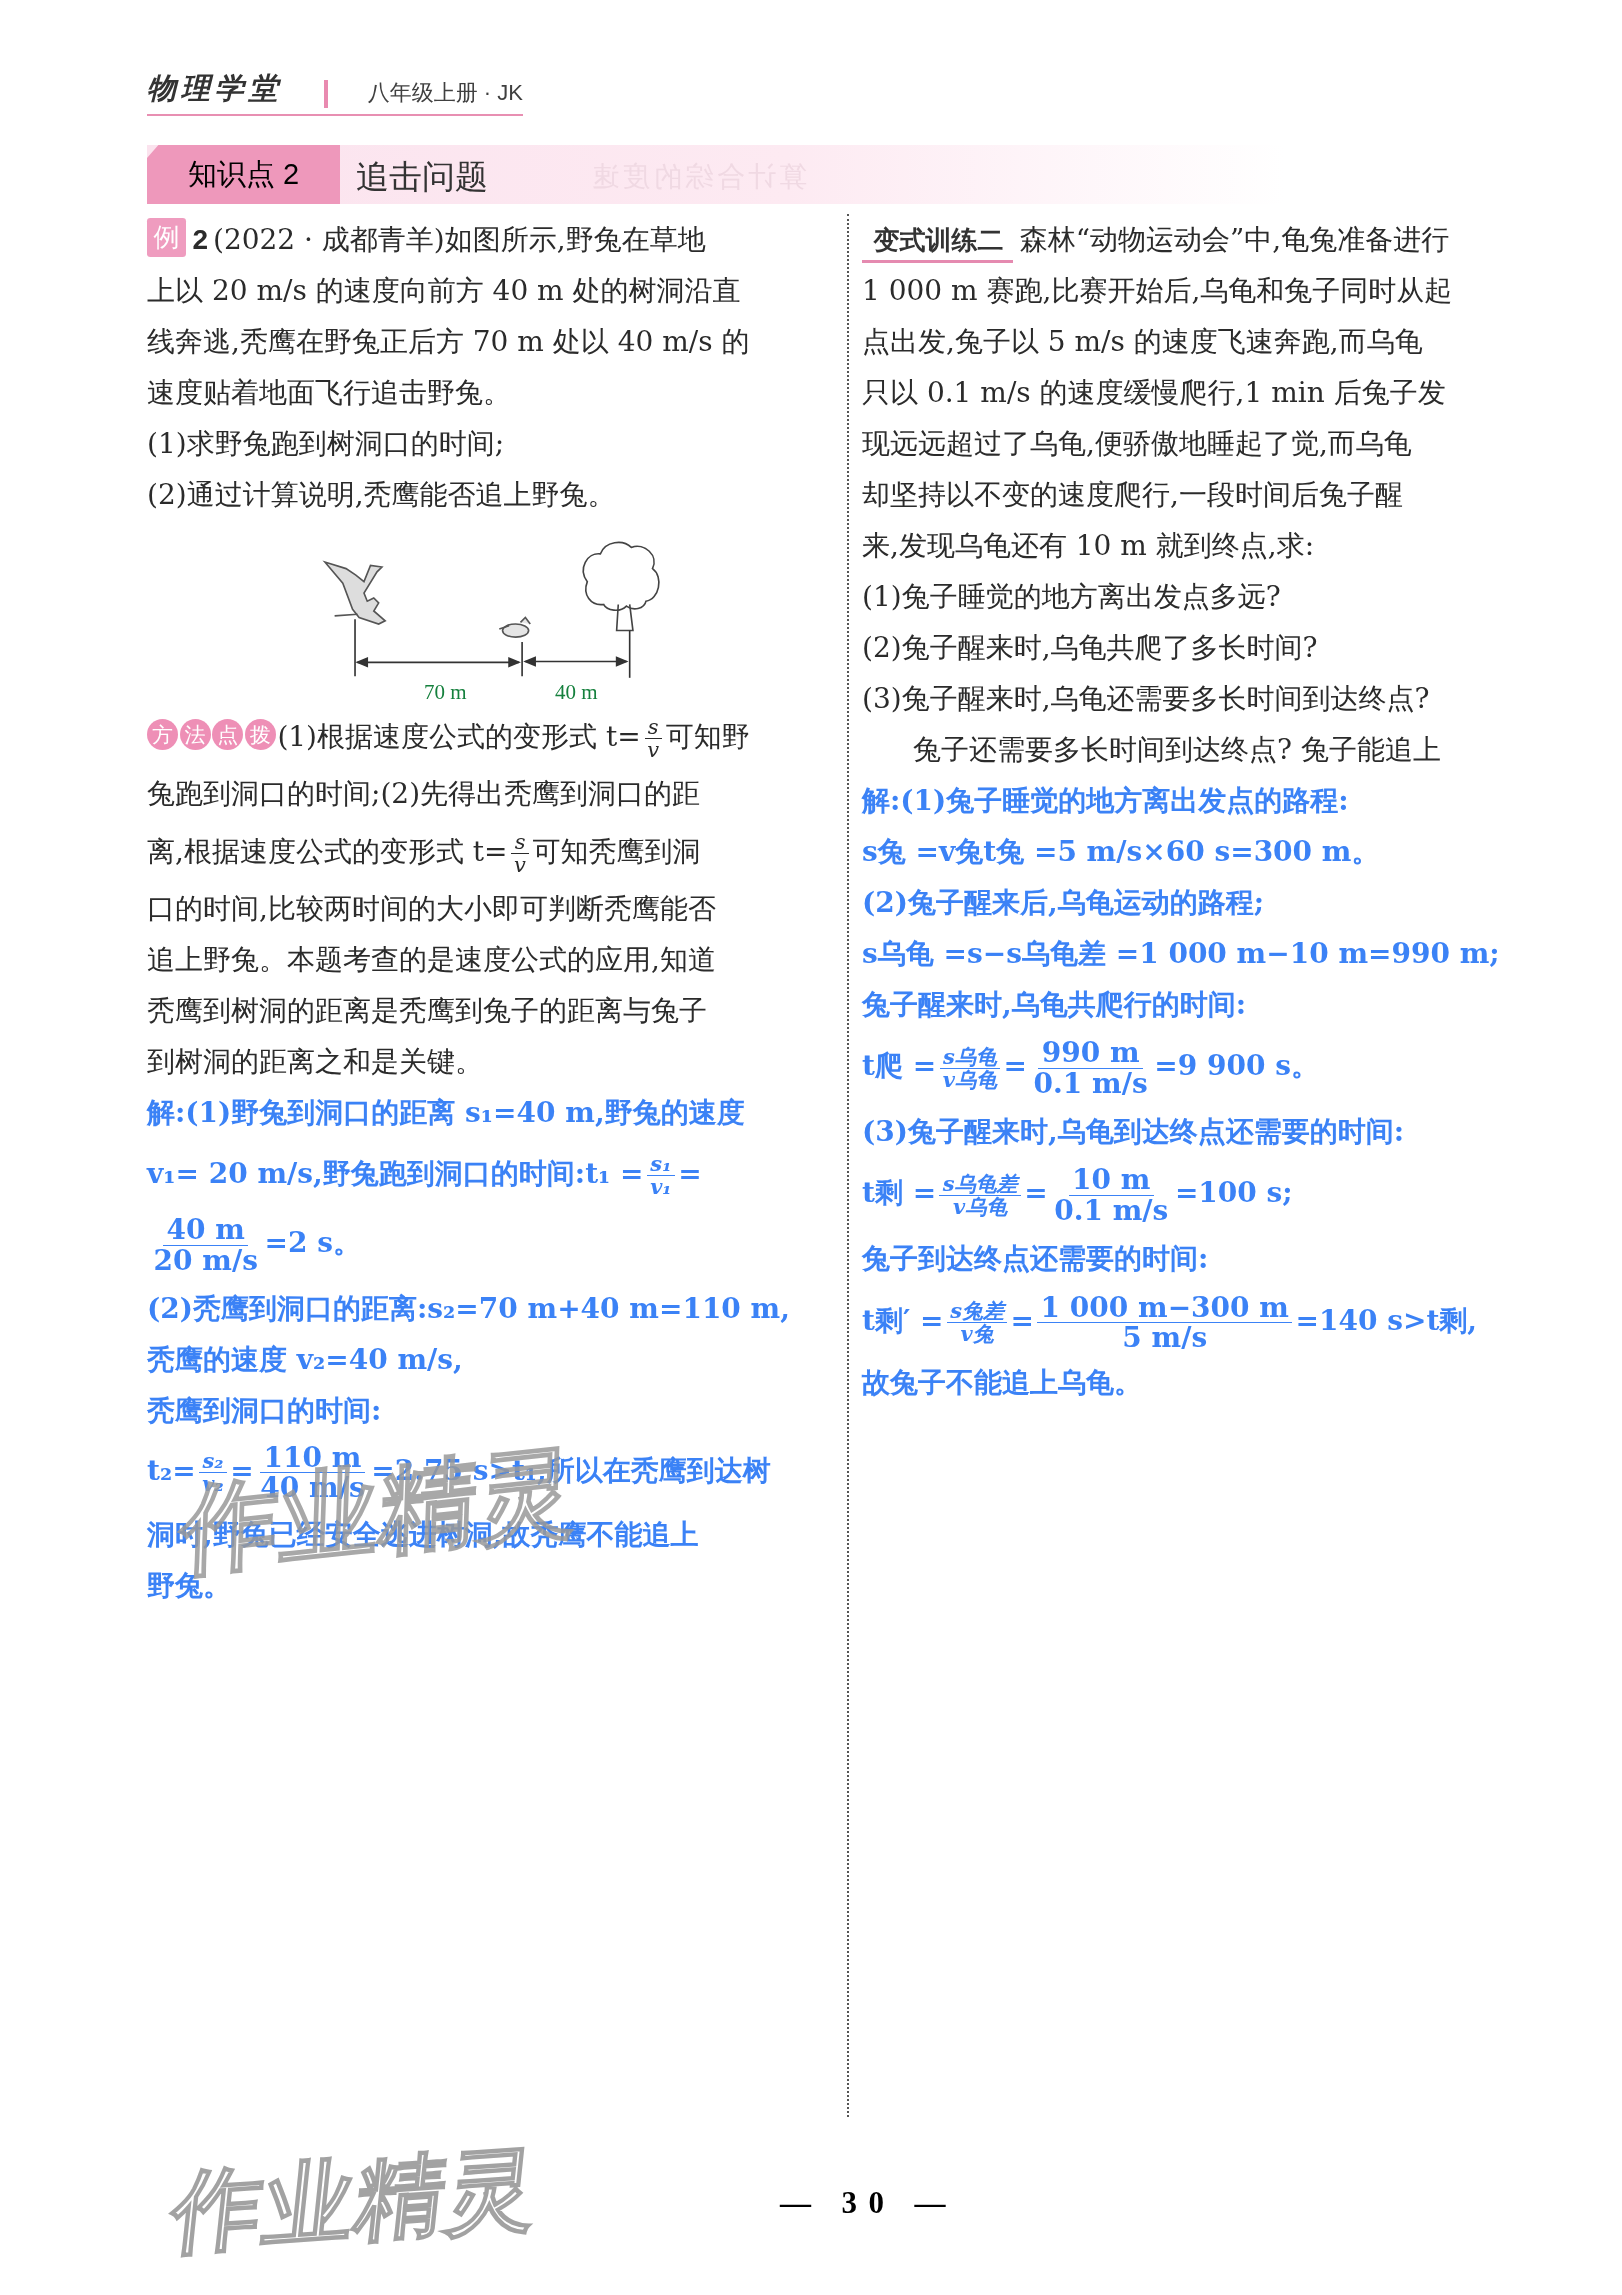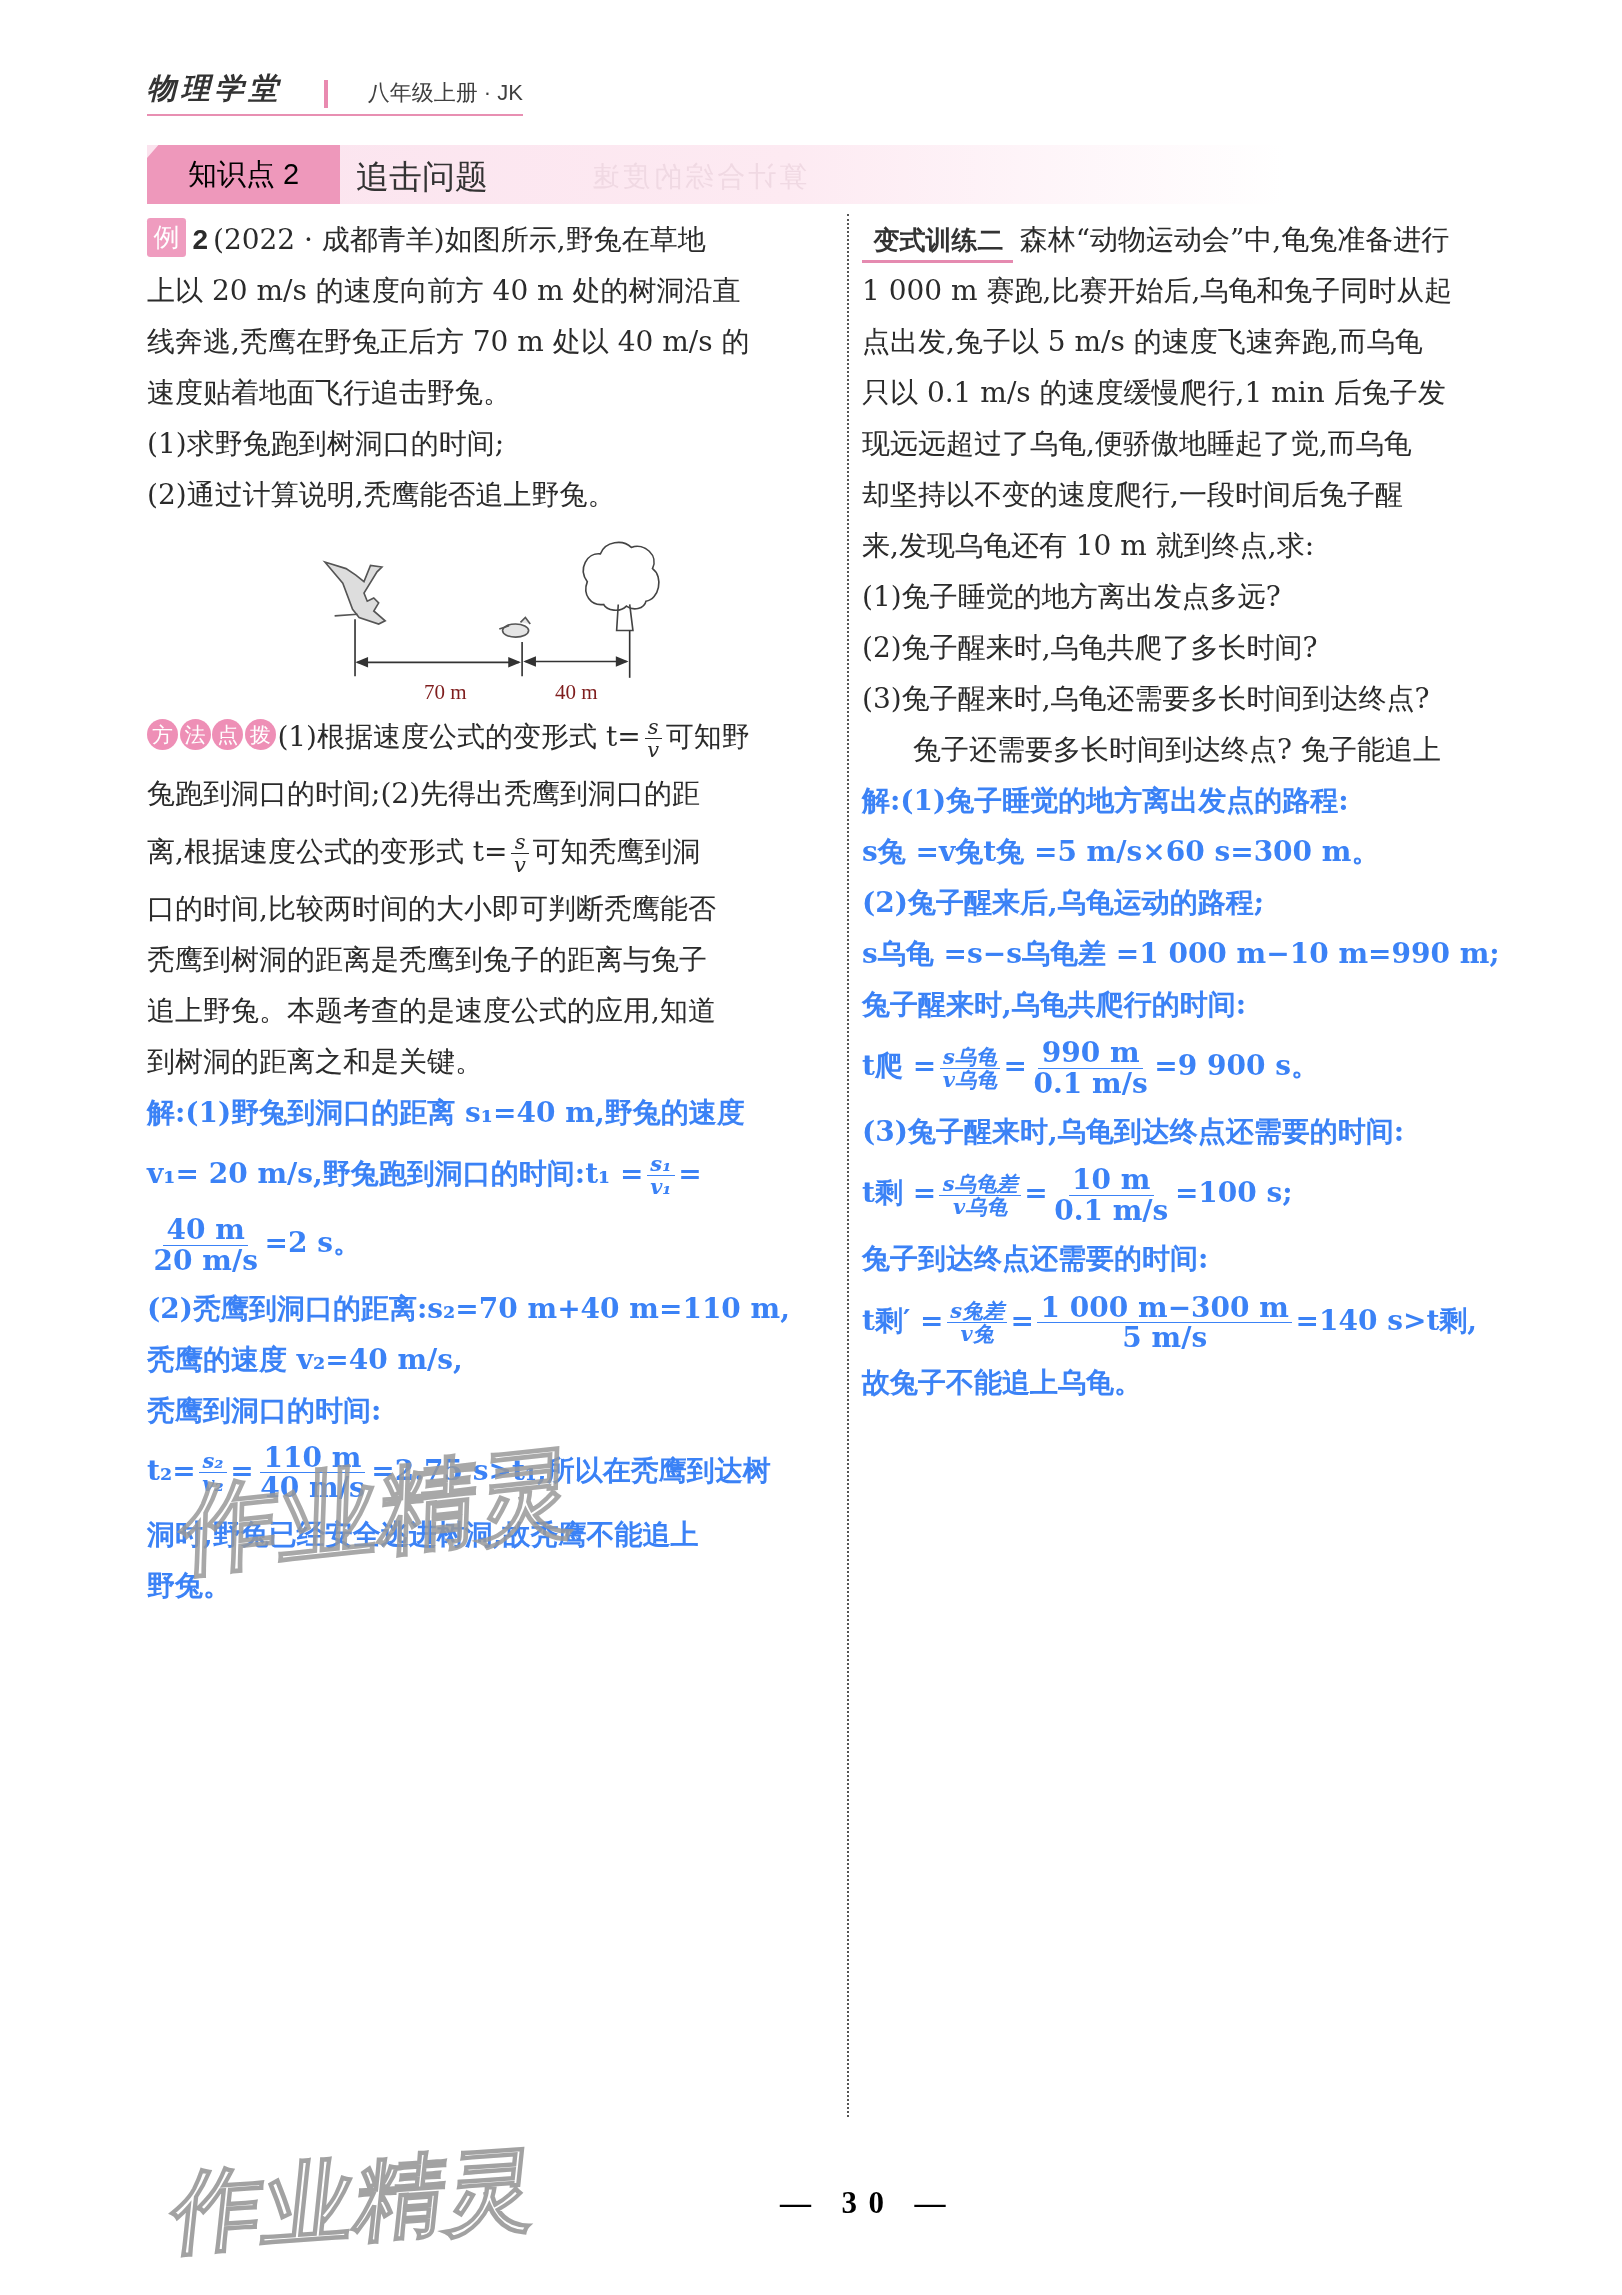--- a/index.html
+++ b/index.html
@@ -39,21 +39,21 @@
   .frac { display: inline-flex; flex-direction: column; align-items: center; vertical-align: middle; line-height: 1.05; margin: 0 3.3px; }
   .frac .num { border-bottom: 1.6px solid currentColor; padding: 0 3.3px; }
   .frac .den { padding: 0 3.3px; }
   .frac.small { font-size: 21px; font-style: italic; }
 
   .variant-label { display: inline-block; font-family: "Liberation Sans", sans-serif; font-weight: bold; font-size: 26px; border-bottom: 3.3px solid #e58ab0; line-height: 39px; padding: 0 9.8px 0 11.4px; margin-right: 6.5px; color: #333; }
 
   
   .figure { position: relative; width: 359px; height: 163px; margin: 16.3px 0 11.4px 163px; }
   .figure svg { position: absolute; left: 0; top: 0; }
-  .fig-label { position: absolute; font-family: "Liberation Serif", serif; font-size: 21px; color: #7f1d1d; }
+  .fig-label { position: absolute; font-family: "Liberation Serif", serif; font-size: 21px; color: #15803d; }
 
   
   .page-number { position: absolute; left: 780px; top: 2185px; font-family: "Liberation Serif", serif; font-weight: bold; font-size: 31px; color: #000000; letter-spacing: 11.4px; }
 
   
   .watermark { position: absolute; font-family: "DejaVu Sans", sans-serif; font-weight: bold; color: transparent; -webkit-text-stroke: 1.6px #999; letter-spacing: 1.6px; }
   .wm1 { left: 180px; top: 1446px; font-size: 98px; transform: rotate(-6deg) skewX(-8deg); opacity: 0.85; }
   .wm2 { left: 172px; top: 2140px; font-size: 90px; transform: rotate(-4deg) skewX(-10deg); opacity: 0.9; }
 </style>
 </head>
@@ -132,22 +132,22 @@
         </span><span>可知野</span>
     </span>
     <span class="line" style="margin-top:6.5px">兔跑到洞口的时间;(2)先得出秃鹰到洞口的距</span>
     <span class="line" style="margin-top:6.5px">
       <span>离,根据速度公式的变形式 t=</span><span class="frac small">
           <span class="num">s</span>
           <span class="den">v</span>
         </span><span>可知秃鹰到洞</span>
     </span>
     <span class="line" style="margin-top:6.5px">口的时间,比较两时间的大小即可判断秃鹰能否</span>
+    <span class="line">追上野兔。本题考查的是速度公式的应用,知道</span>
     <span class="line">秃鹰到树洞的距离是秃鹰到兔子的距离与兔子</span>
-    <span class="line">追上野兔。本题考查的是速度公式的应用,知道</span>
     <span class="line">到树洞的距离之和是关键。</span>
   </div>
 
   <div class="para pink">
     <span class="line">解:(1)野兔到洞口的距离 s₁=40 m,野兔的速度</span>
     <span class="line" style="margin-top:9.8px">
       <span>v₁= 20 m/s,野兔跑到洞口的时间:t₁ =</span><span class="frac small">
           <span class="num">s₁</span>
           <span class="den">v₁</span>
         </span><span>=</span>

